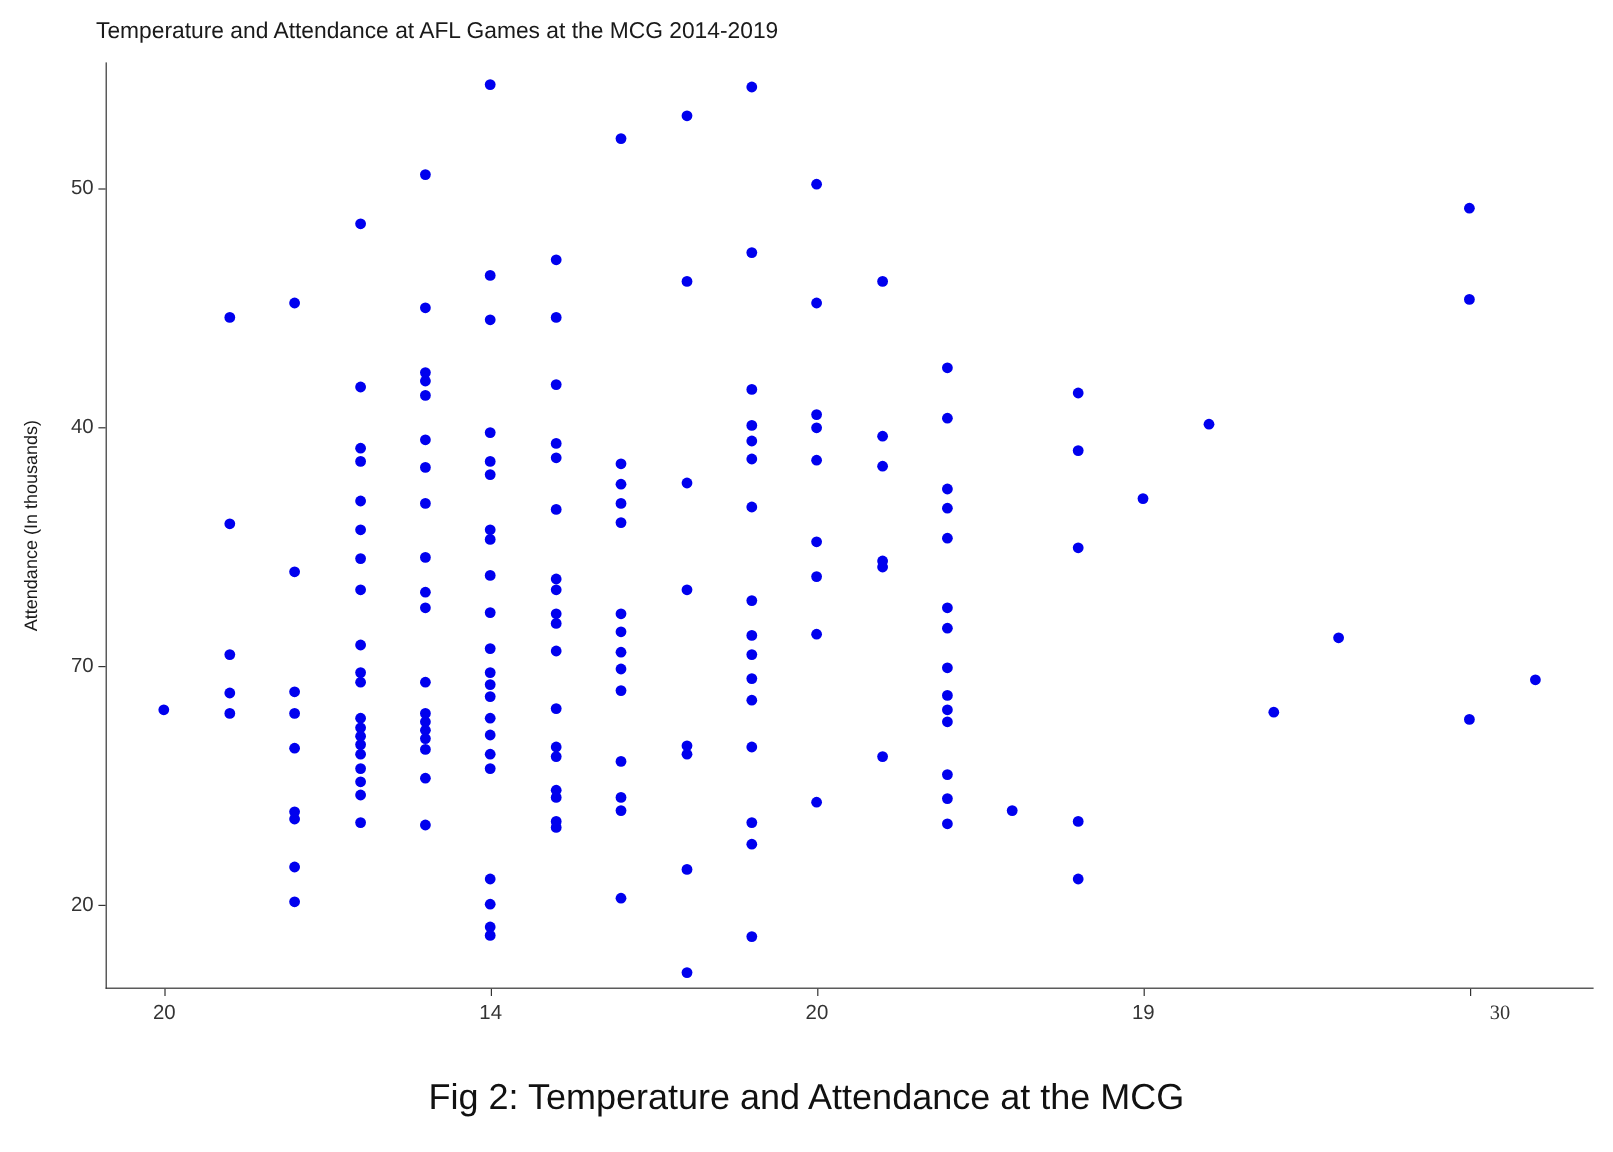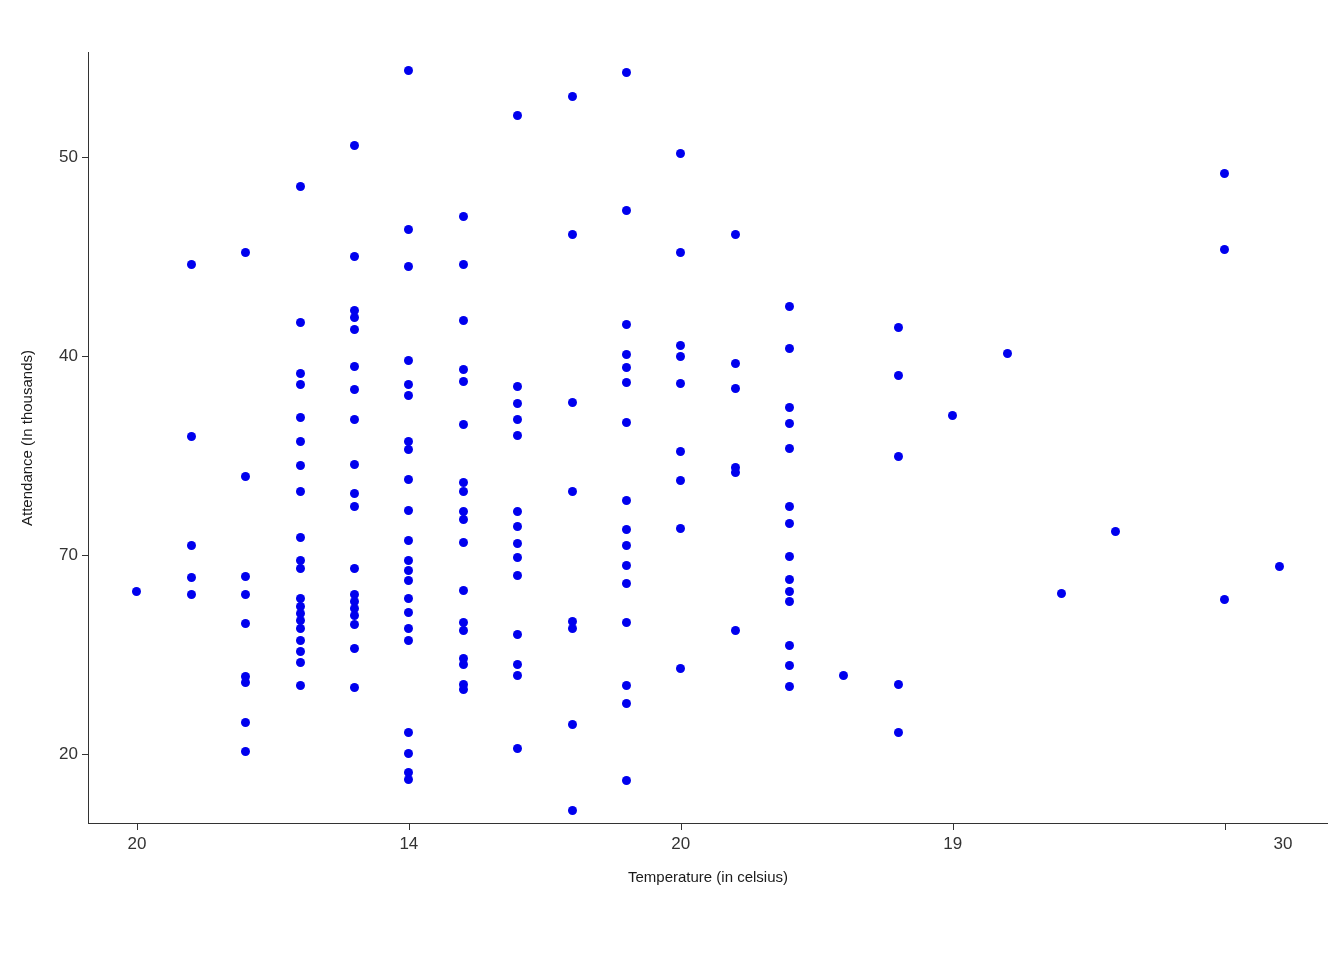--- a/index.html
+++ b/index.html
@@ -131,20 +131,21 @@
     text-align: center;
     font-size: 30px;
     color: #111111;
   }
 </style>
 </head>
 <body>
 
 <div id="figure">
 
+  <div id="chart-title">Temperature and Attendance at AFL Games at the MCG 2014-2019</div>
 
   <div id="y-axis-label-wrap">
     <div id="y-axis-label">Attendance (In thousands)</div>
   </div>
 
   <div id="plot-frame">
     <div id="plot-area">
         <div class="point" style="left: 48.9474px; top: 539.902px; background: rgb(0, 0, 238);"></div>
         <div class="point" style="left: 103.333px; top: 212.175px; background: rgb(0, 0, 238);"></div>
         <div class="point" style="left: 103.333px; top: 384.506px; background: rgb(0, 0, 238);"></div>
@@ -325,27 +326,27 @@
     <div class="axis-line" id="x-axis-line"></div>
   <div class="tick-mark x-tick" style="left: 48.9474px;"></div>
       <div class="x-tick-label" style="left: 48.9474px;">20</div>
       <div class="tick-mark x-tick" style="left: 320.877px;"></div>
       <div class="x-tick-label" style="left: 320.877px;">14</div>
       <div class="tick-mark x-tick" style="left: 592.807px;"></div>
       <div class="x-tick-label" style="left: 592.807px;">20</div>
       <div class="tick-mark x-tick" style="left: 864.737px;"></div>
       <div class="x-tick-label" style="left: 864.737px;">19</div>
       <div class="tick-mark x-tick" style="left: 1136.67px;"></div>
-      <div class="x-tick-label" style="left: 1195px;">30</div>
+      <div class="x-tick-label" style="left: 1162px; font-family: Liberation Serif, serif;">30</div>
       <div class="tick-mark y-tick" style="top: 702.271px;"></div>
       <div class="y-tick-label" style="top: 702.271px;">20</div>
       <div class="tick-mark y-tick" style="top: 503.045px;"></div>
       <div class="y-tick-label" style="top: 503.045px;">70</div>
       <div class="tick-mark y-tick" style="top: 303.819px;"></div>
       <div class="y-tick-label" style="top: 303.819px;">40</div>
       <div class="tick-mark y-tick" style="top: 104.594px;"></div>
       <div class="y-tick-label" style="top: 104.594px;">50</div>
     </div>
 
-  <div id="x-axis-label">Temperature (in celsius)</div>
-
+
+  <div id="figure-caption">Fig 2: Temperature and Attendance at the MCG</div>
 
 </div>
 
 </body></html>

